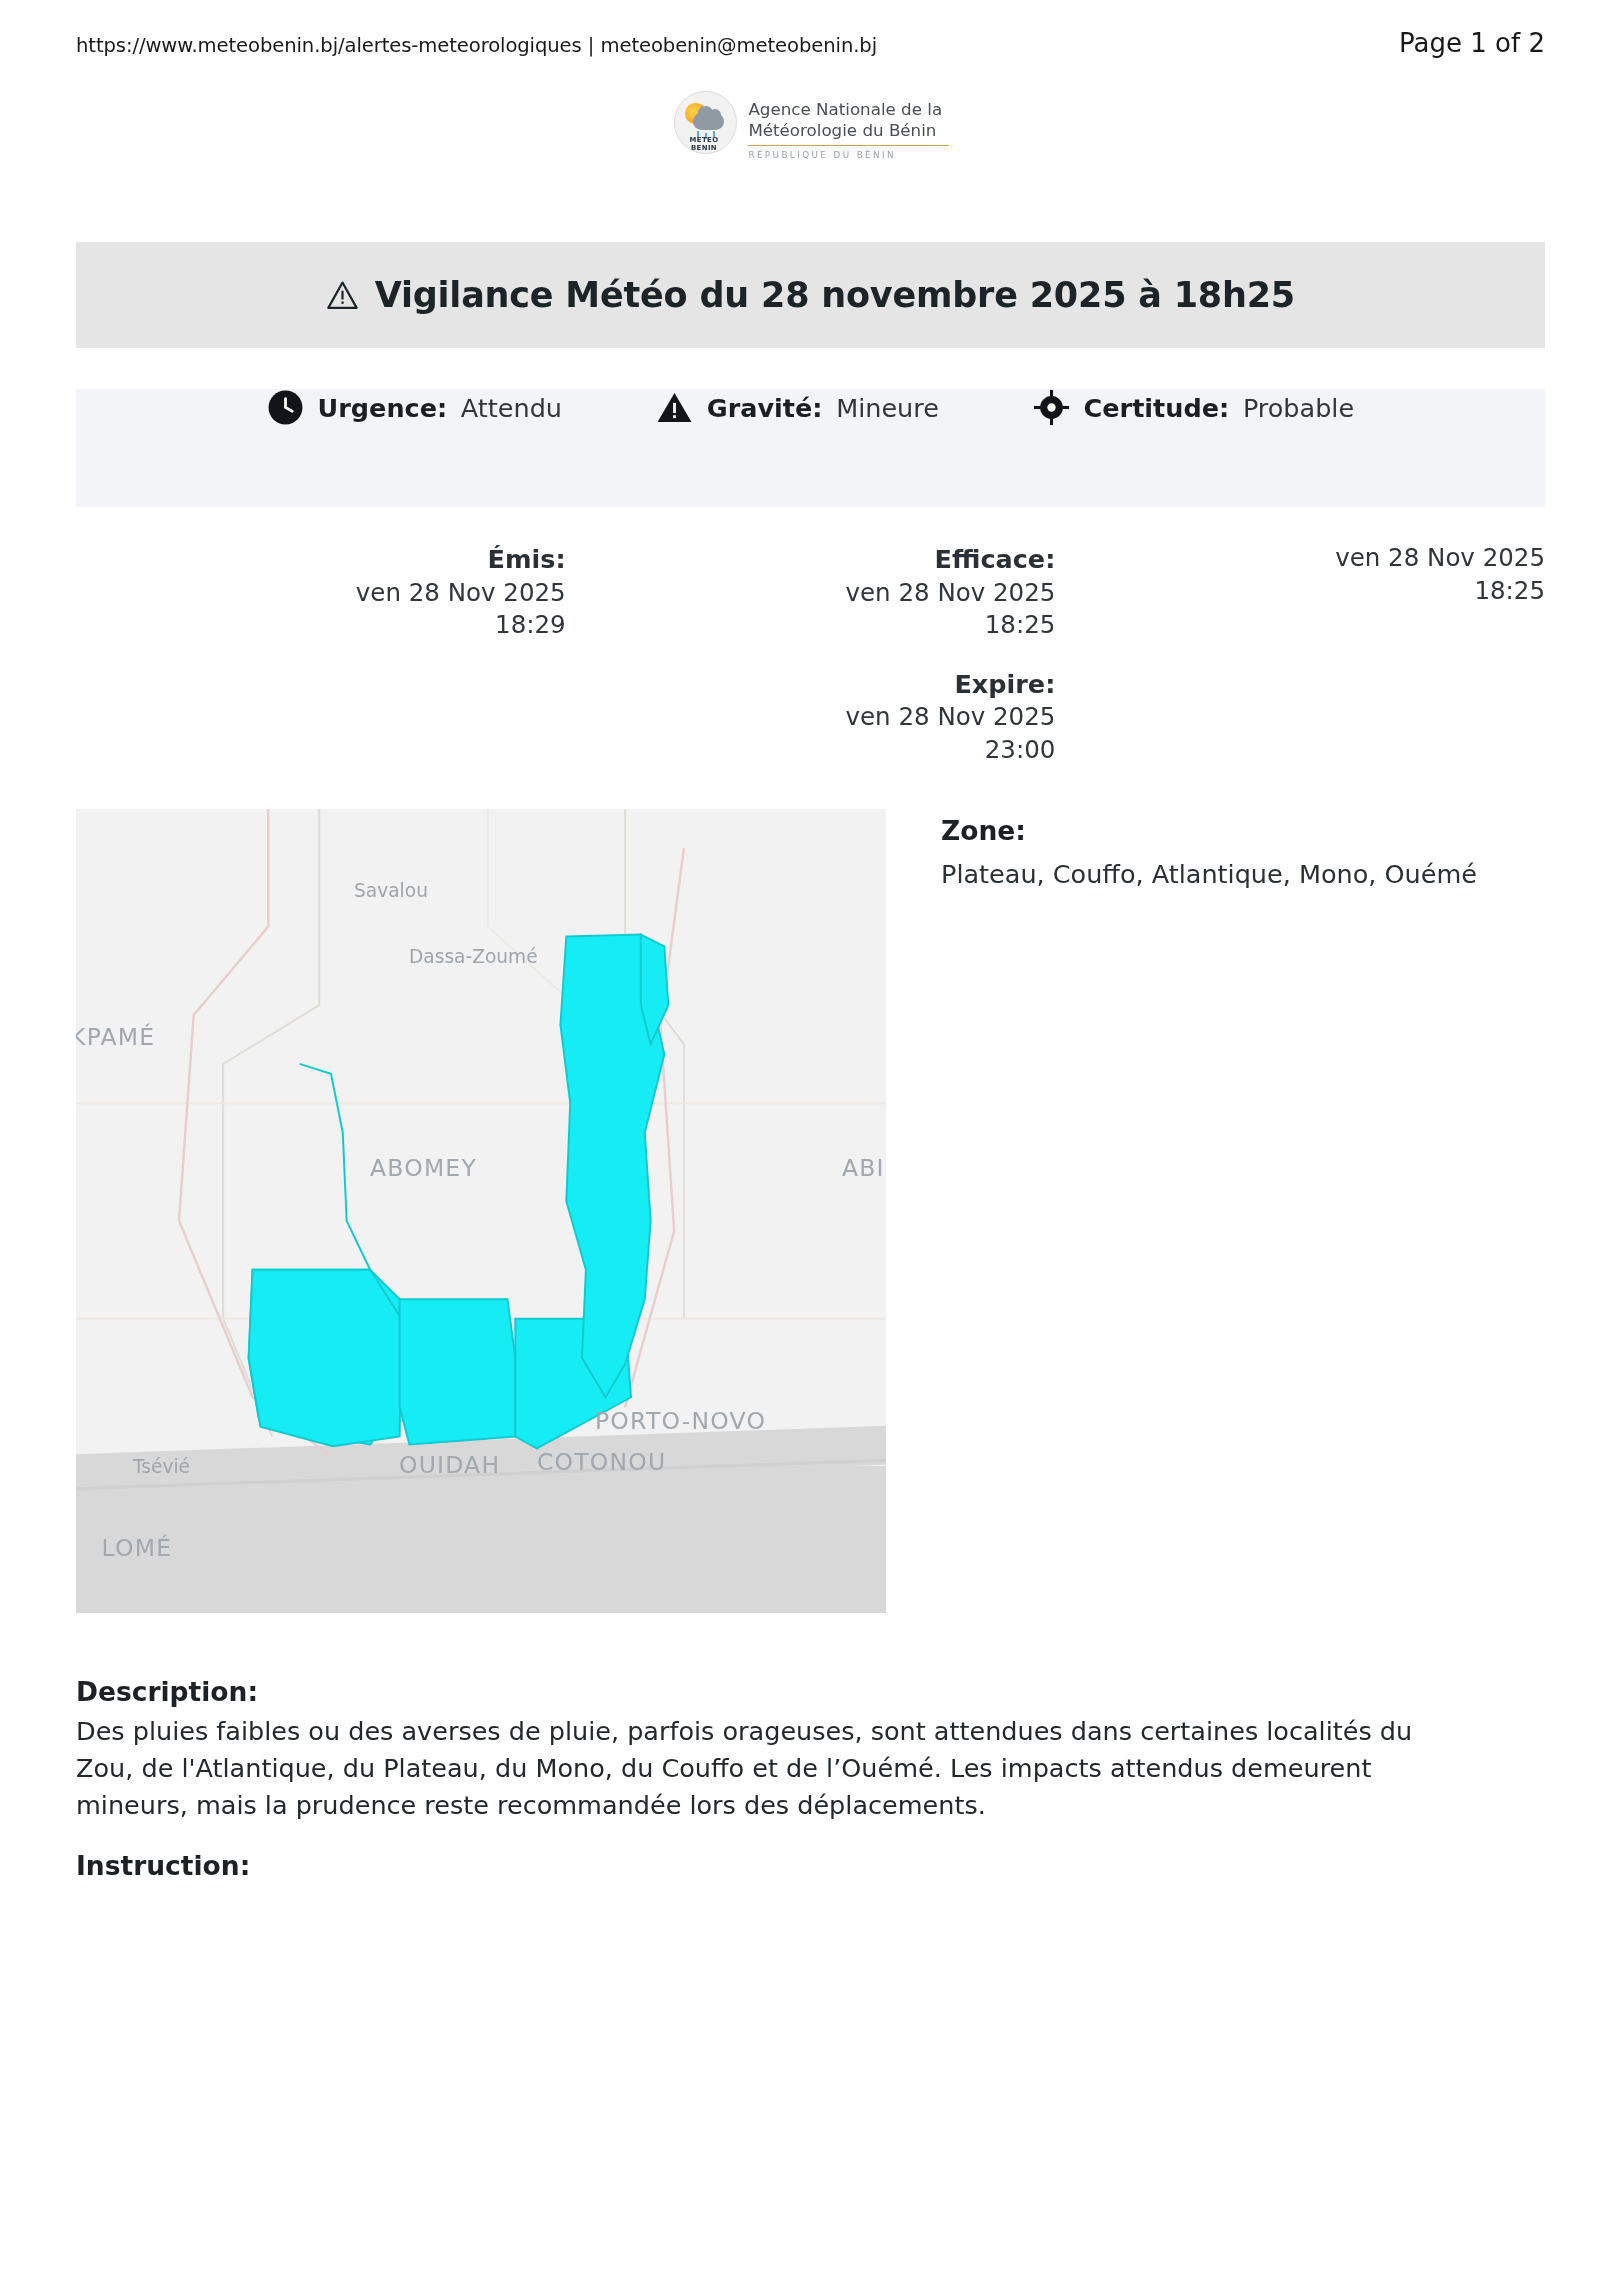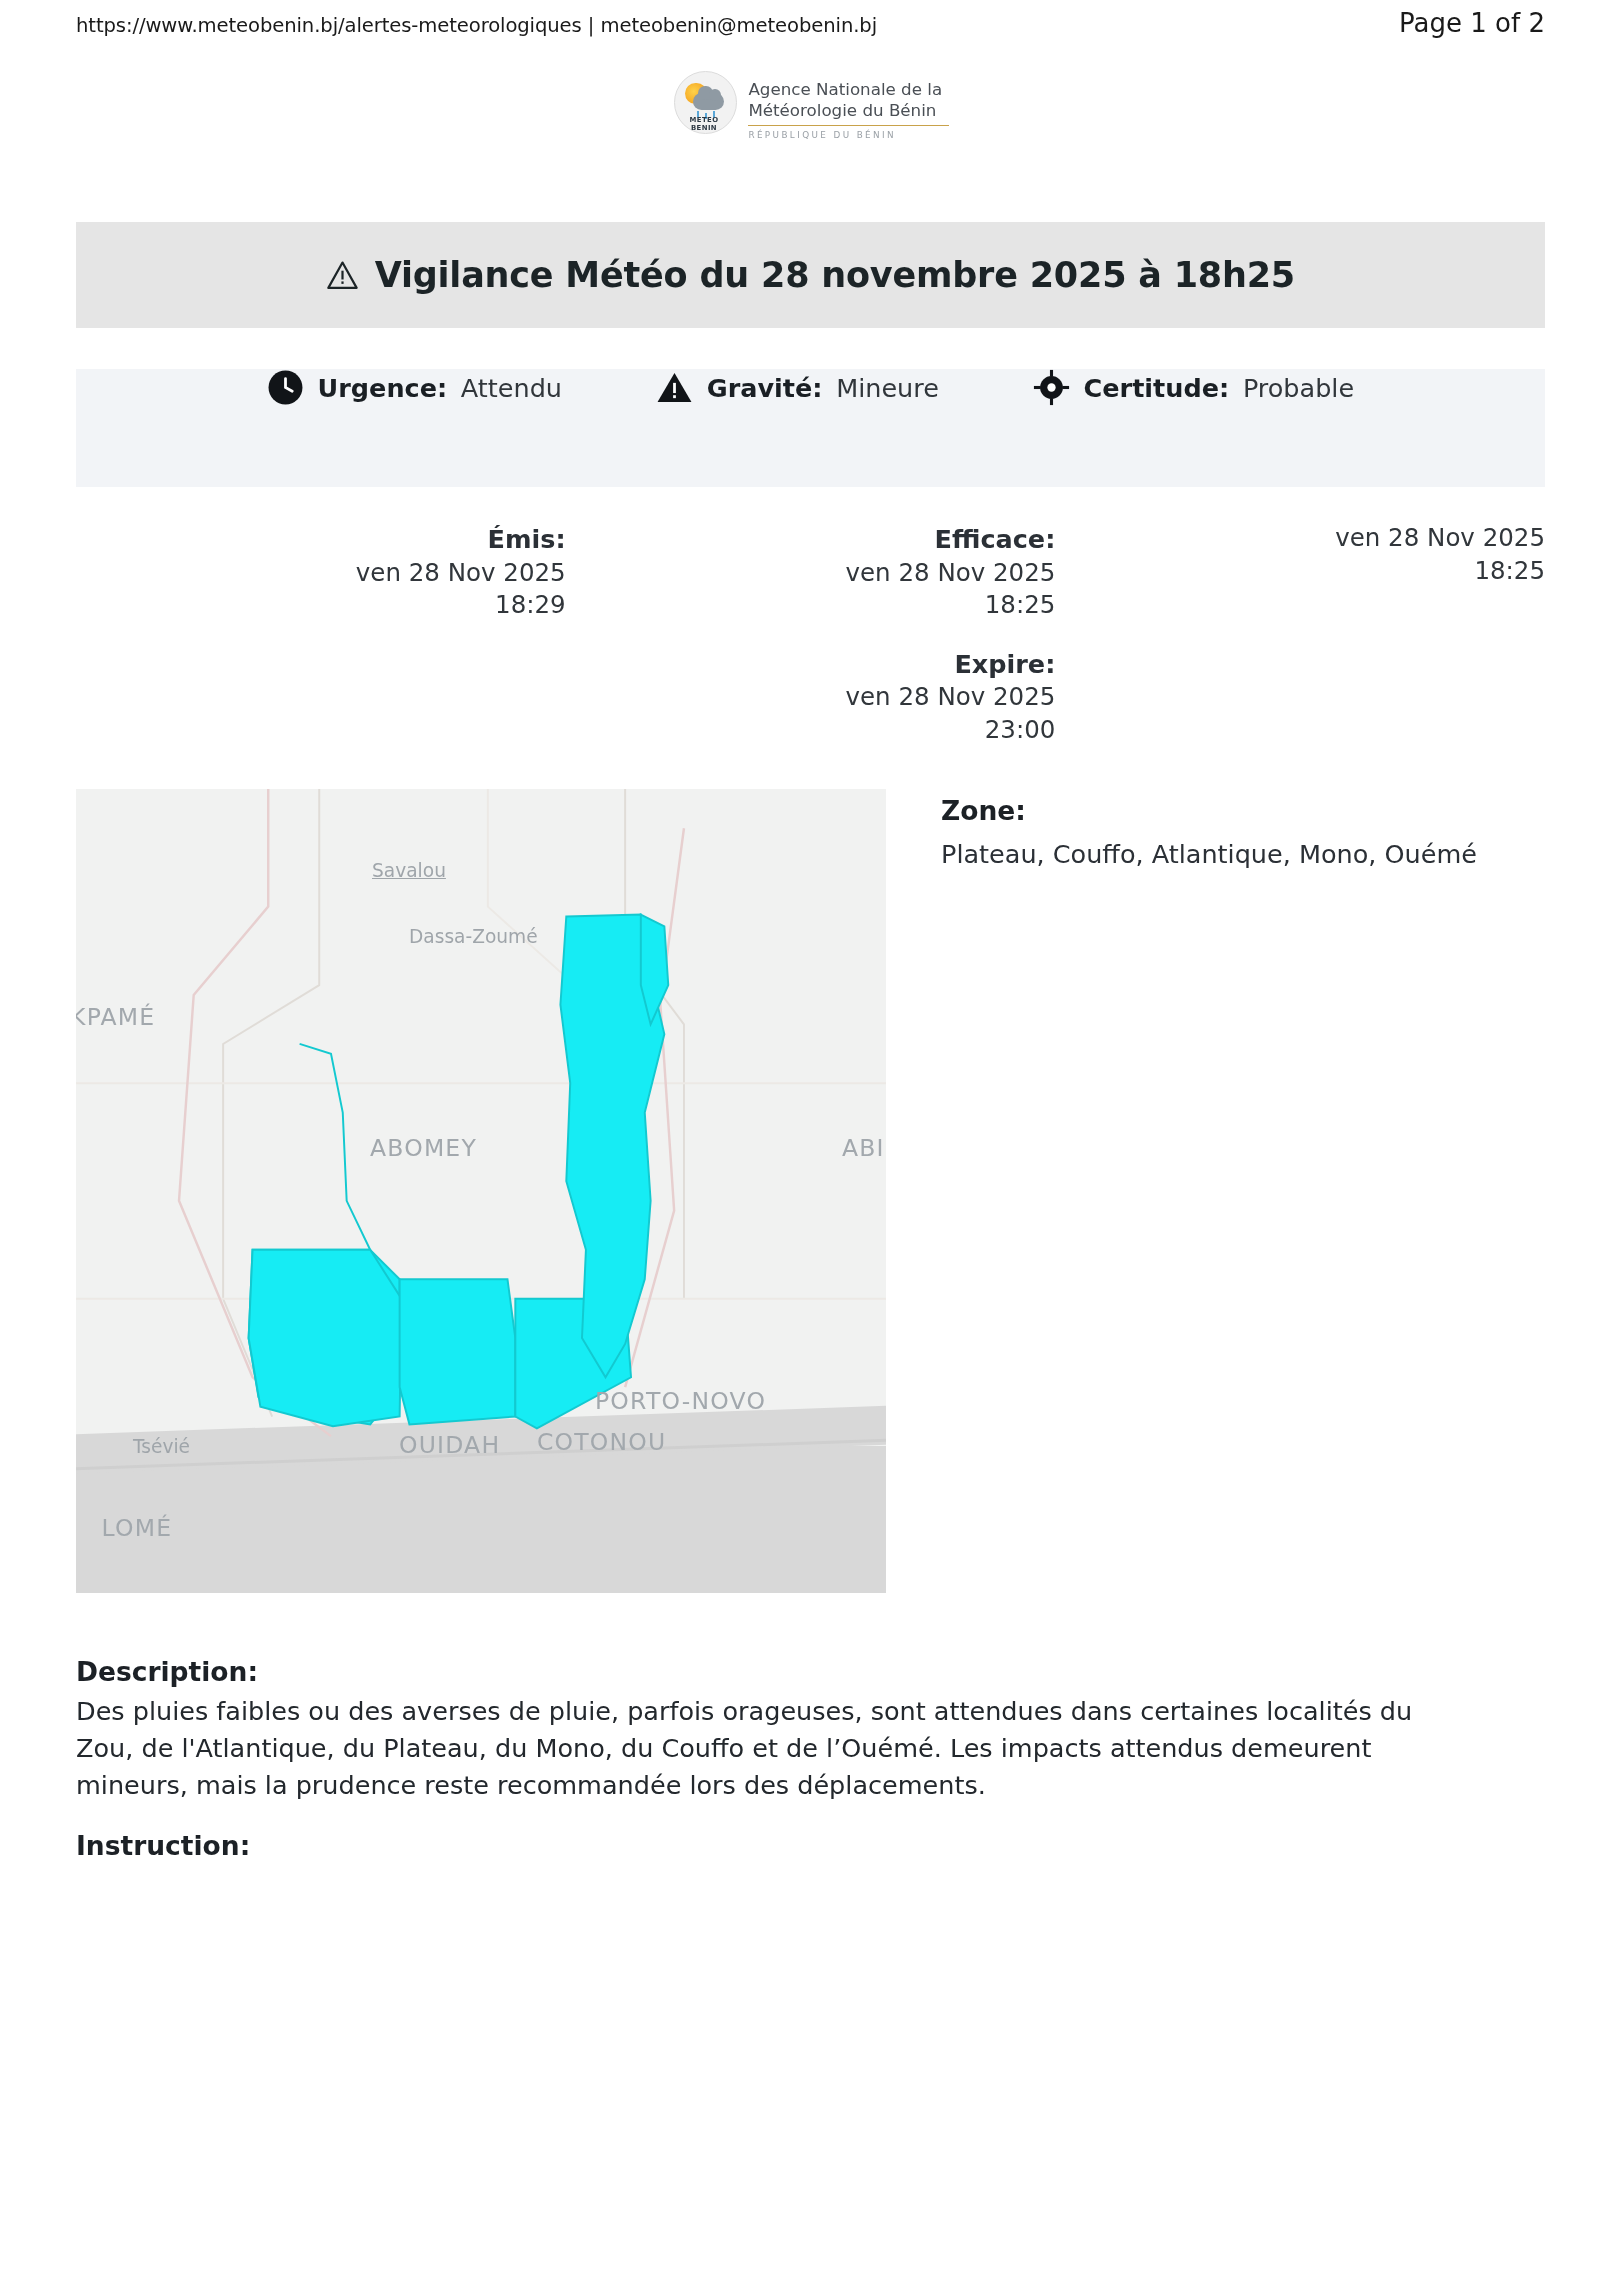--- a/index.html
+++ b/index.html
@@ -23,21 +23,21 @@
     padding: 0 76px;
   }
 
   
   .print-header {
     display: flex;
     justify-content: space-between;
     align-items: baseline;
     font-size: 19.6px;
     color: #1a1a1a;
-    padding-top: 8px;
+    padding-top: 28px;
     font-family: "DejaVu Sans", sans-serif;
   }
   .print-header .url {
     letter-spacing: -0.1px;
   }
   .print-header .pagenum {
     font-size: 26px;
   }
 
   
@@ -428,21 +428,21 @@
           <path d="M180 470 L176 560 L188 630 L262 650 L330 640 L332 520 L300 470 Z"></path>
 
           <path d="M330 500 L440 500 L448 560 L448 640 L340 648 L330 610 Z"></path>
           <path d="M448 520 L560 520 L566 600 L470 652 L448 640 Z"></path>
 
           <path d="M500 130 L576 128 L586 190 L600 250 L580 330 L586 420 L580 500 L560 566 L540 600 L516 560 L520 470 L500 400 L504 300 L494 220 Z"></path>
           <path d="M576 128 L600 140 L604 200 L586 240 L576 200 Z"></path>
         </g>
       </svg>
 
-      <div class="lbl" style="left:296px; top:71px;text-decoration:underline;">Savalou</div>
+      <div class="lbl" style="left:278px; top:71px;">Savalou</div>
       <div class="lbl" style="left:333px; top:137px;">Dassa-Zoumé</div>
       <div class="lbl big" style="left:-5.9px; top:214px;">KPAMÉ</div>
       <div class="lbl big" style="left:294px; top:345px;">ABOMEY</div>
       <div class="lbl big" style="left:766px; top:345px;">ABI</div>
       <div class="lbl big" style="left:519px; top:598px;">PORTO-NOVO</div>
       <div class="lbl big" style="left:323px; top:642px;">OUIDAH</div>
       <div class="lbl big" style="left:461px; top:639px;">COTONOU</div>
       <div class="lbl" style="left:57px; top:647px;">Tsévié</div>
       <div class="lbl big" style="left:25.5px; top:725px;">LOMÉ</div>
     </div>

